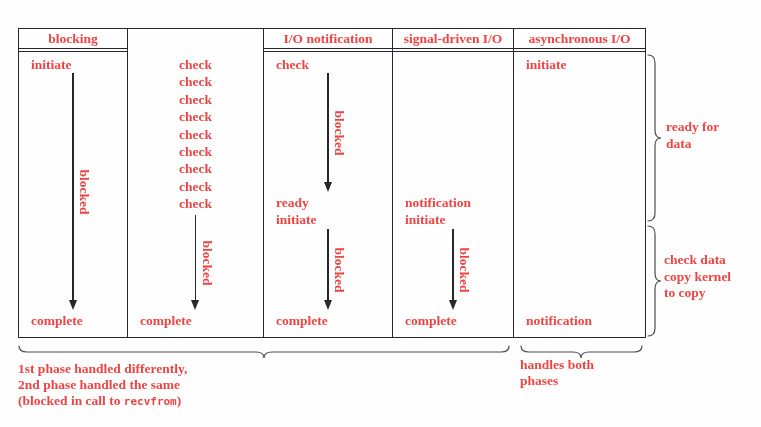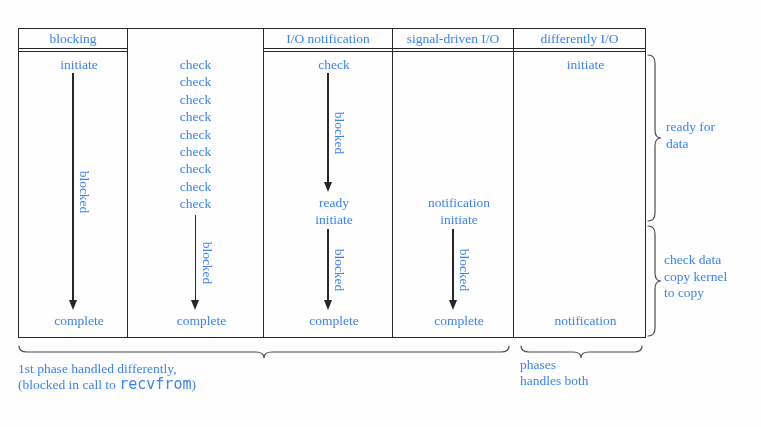--- a/index.html
+++ b/index.html
@@ -1,51 +1,51 @@
 <!DOCTYPE html>
 <html><head>
 <meta charset="utf-8">
 <style>
   * { margin:0; padding:0; box-sizing:border-box; }
   html,body { background:#ffffff; }
   .canvas {
     position:relative; width:761px; height:427px; background:#fefefe;
     font-family:"Liberation Serif","DejaVu Serif",serif;
-    color:#3b82f6; font-size:13.5px; overflow:hidden;
+    color:#ef4444; font-size:13.5px; overflow:hidden;font-weight:bold;
   }
   .io-table {
     position:absolute; left:18px; top:28px; width:628px; height:310px;
     border:1.5px solid #26262c; display:flex;
   }
   .col { position:relative; height:100%; border-right:1px solid #26262c; }
   .col:last-child { border-right:none; flex:1; }
   .col-header {
     height:23px; border-bottom:4px double #26262c;
     display:flex; align-items:center; justify-content:center;
     white-space:nowrap;
   }
   .col-body { position:absolute; top:27px; bottom:0; left:0; right:0; }
-  .cellrow { position:absolute; left:12px; right:0; text-align:center; white-space:nowrap; }
+  .cellrow { position:absolute; left:12px; right:0; white-space:nowrap; }
   .checks { position:absolute; top:0; left:0; right:0; text-align:center; line-height:17.4px; }
   .varrow { position:absolute; left:50%; width:0; }
   .aline { position:absolute; left:-0.6px; top:0; bottom:8px; width:1.3px; background:#26262c; }
   .ahead {
     position:absolute; bottom:0; left:-4.5px; width:0; height:0;
     border-left:4.5px solid transparent; border-right:4.5px solid transparent;
     border-top:10px solid #26262c;
   }
   .alabel {
     position:absolute; left:3px; top:50%; transform:translateY(-50%);
     writing-mode:vertical-rl; white-space:nowrap;
   }
   .brace { position:absolute; }
   .brace path { fill:none; stroke:#4a4a52; stroke-width:1.2; stroke-linecap:round; }
   .side-label { position:absolute; line-height:16.5px; white-space:nowrap; }
   .bottom-label { position:absolute; text-align:left; line-height:15.8px; }
-  .code { font-family:"DejaVu Sans Mono","Liberation Mono",monospace; font-size:15px; }
+  .code { font-family:"DejaVu Sans Mono","Liberation Mono",monospace; font-size:11px; }
 </style>
 </head>
 <body>
 
 <div class="canvas">
 
   <div class="io-table">
 
     <div class="col" style="width:109px">
       <div class="col-header">blocking</div>
@@ -110,21 +110,21 @@
         <div class="varrow" style="top:173px;height:81px">
           <span class="aline"></span>
           <span class="ahead"></span>
           <span class="alabel">blocked</span>
         </div>
         <div class="cellrow" style="top:257px">complete</div>
       </div>
     </div>
 
     <div class="col">
-      <div class="col-header">differently I/O</div>
+      <div class="col-header">asynchronous I/O</div>
       <div class="col-body">
         <div class="cellrow" style="top:1px">initiate</div>
         <div class="cellrow" style="top:257px">notification</div>
       </div>
     </div>
 
   </div>
 
   <svg class="brace" style="left:646px;top:54px" width="17" height="168" viewBox="0 0 17 168">
     <path d="M 2,1 Q 9,1 9,9 L 9,76 Q 9,84 15,84 Q 9,84 9,92 L 9,159 Q 9,167 2,167"></path>
@@ -141,24 +141,25 @@
     <div>check data</div>
     <div>copy kernel</div>
     <div>to copy</div>
   </div>
 
   <svg class="brace" style="left:18px;top:345px" width="492" height="15" viewBox="0 0 492 15">
     <path d="M 1,1 Q 1,7 9,7 L 238,7 Q 246,7 246,13 Q 246,7 254,7 L 483,7 Q 491,7 491,1"></path>
   </svg>
   <div class="bottom-label" style="left:18px;width:492px;top:361px">
     <div>1st phase handled differently,</div>
+    <div>2nd phase handled the same</div>
     <div><span>(blocked in call to </span><span class="code">recvfrom</span><span>)</span></div>
   </div>
 
   <svg class="brace" style="left:520px;top:345px" width="123" height="15" viewBox="0 0 123 15">
     <path d="M 1,1 Q 1,7 9,7 L 53,7 Q 61,7 61,13 Q 61,7 69,7 L 114,7 Q 122,7 122,1"></path>
   </svg>
   <div class="bottom-label" style="left:520px;width:123px;top:357px">
+    <div>handles both</div>
     <div>phases</div>
-    <div>handles both</div>
   </div>
 
 </div>
 
 </body></html>

